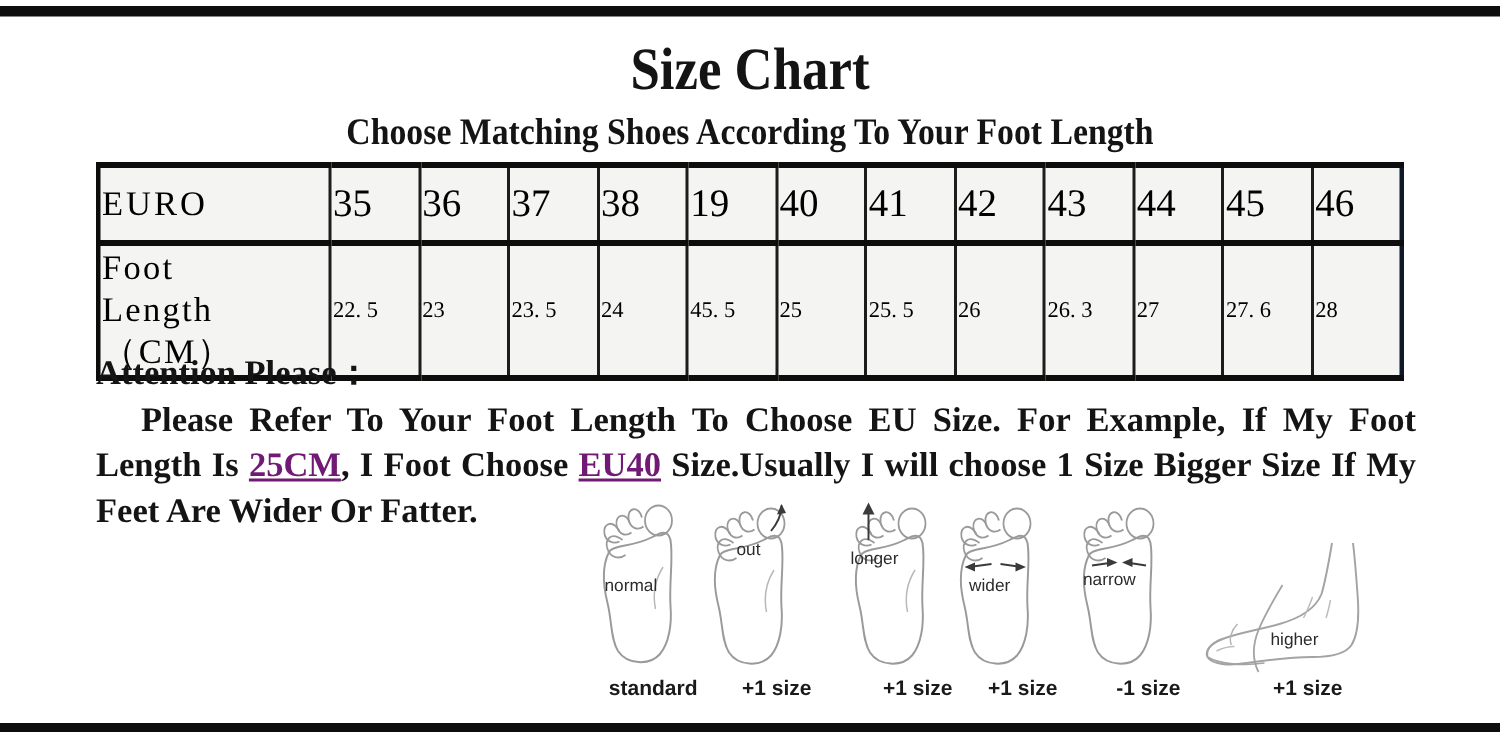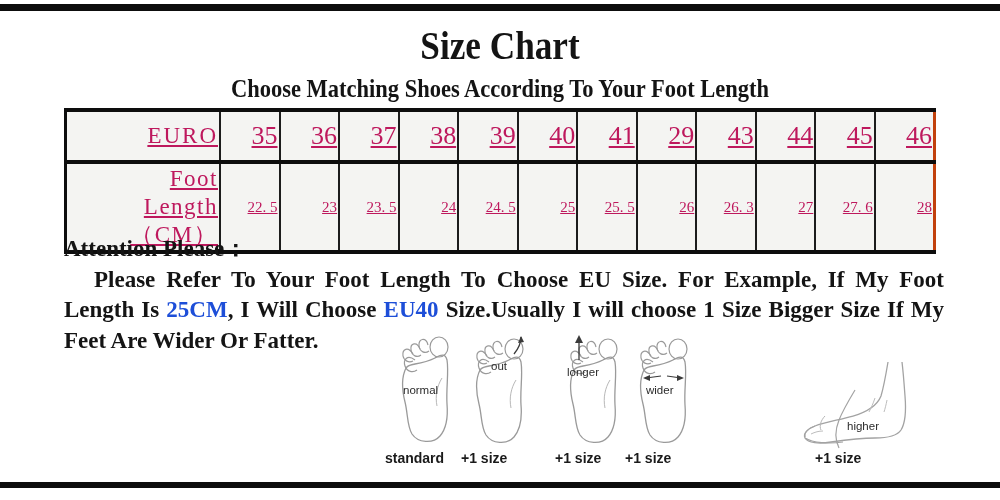--- a/index.html
+++ b/index.html
@@ -63,29 +63,28 @@
     border-collapse: collapse;
     table-layout: fixed;
     background: #f4f4f2;
   }
   .size-table tr { background: #f4f4f2; }
   .size-table td {
     border-left: 2px solid #1c1c1c;
     border-right: 2px solid #1c1c1c;
     border-top: 4px solid #0d0d0d;
     border-bottom: 4px solid #0d0d0d;
-    text-align: right;
+    text-align: left;
     vertical-align: middle;
-    color: #be185d;
+    color: #000000;
     background: #f4f4f2;
     font-family: "Liberation Serif", "DejaVu Serif", serif;
-    text-decoration: underline;
   }
   .size-table td.edge-l { border-left: 3px solid #0d0d0d; }
-  .size-table td.edge-r { border-right: 3px solid #c2410c; }
+  .size-table td.edge-r { border-right: 3px solid #0f172a; }
   .row-euro td { height: 46px; font-size: 26px; }
   .row-len  td { height: 66px; font-size: 15px; }
   td.rowhead {
     font-size: 23px;
     letter-spacing: 1.5px;
     line-height: 1.22;
   }
   .row-euro td.rowhead { letter-spacing: 2px; }
 
   
@@ -96,38 +95,38 @@
     width: 880px;
     font-size: 23px;
     font-weight: bold;
     color: #141414;
     line-height: 1.33;
     font-family: "Liberation Serif", "DejaVu Serif", serif;
   }
   .attention .head { display: block; }
   .attention .body { display: block; text-align: justify; text-align-last: left; }
   .attention .indent { display: inline-block; width: 30px; }
-  .hl { color: #1d4ed8; }
+  .hl { color: #701a75; text-decoration: underline; }
 
   
   .feet {
     position: absolute;
     left: 385px;
     top: 332px;
     width: 470px;
     height: 150px;
   }
   .foot-fig {
     position: absolute;
     top: 0;
   }
   .foot-cap {
     position: absolute;
     top: 118px;
-    text-align: left;
+    text-align: right;
     font-family: "Liberation Sans", "DejaVu Sans", sans-serif;
     font-weight: bold;
     font-size: 14px;
     color: #1a1a1a;
     white-space: nowrap;
   }
   .foot-svg { display: block; }
   .foot-svg text {
     font-family: "Liberation Sans", "DejaVu Sans", sans-serif;
     font-size: 11.5px;
@@ -146,53 +145,53 @@
   <div class="subtitle">Choose Matching Shoes According To Your Foot Length</div>
 
   <table class="size-table">
     <tbody>
       <tr class="row-euro">
         <td class="rowhead edge-l" style="width:150px">EURO</td>
         <td>35</td>
         <td>36</td>
         <td>37</td>
         <td>38</td>
-        <td>39</td>
+        <td>19</td>
         <td>40</td>
         <td>41</td>
-        <td>29</td>
+        <td>42</td>
         <td>43</td>
         <td>44</td>
         <td>45</td>
         <td class="edge-r">46</td>
       </tr>
       <tr class="row-len">
         <td class="rowhead edge-l">
           <span>Foot</span><br>
           <span>Length（CM）</span>
         </td>
         <td>22. 5</td>
         <td>23</td>
         <td>23. 5</td>
         <td>24</td>
-        <td>24. 5</td>
+        <td>45. 5</td>
         <td>25</td>
         <td>25. 5</td>
         <td>26</td>
         <td>26. 3</td>
         <td>27</td>
         <td>27. 6</td>
         <td class="edge-r">28</td>
       </tr>
     </tbody>
   </table>
 
   <div class="attention">
     <span class="head">Attention Please：</span>
-    <span class="body"><span class="indent"></span><span>Please Refer To Your Foot Length To Choose EU Size. For Example, If My Foot Length Is </span><span class="hl">25CM</span><span>, I Will Choose </span><span class="hl">EU40</span><span> Size.Usually I will choose 1 Size Bigger Size If My Feet Are Wider Or Fatter.</span></span>
+    <span class="body"><span class="indent"></span><span>Please Refer To Your Foot Length To Choose EU Size. For Example, If My Foot Length Is </span><span class="hl">25CM</span><span>, I Foot Choose </span><span class="hl">EU40</span><span> Size.Usually I will choose 1 Size Bigger Size If My Feet Are Wider Or Fatter.</span></span>
   </div>
 
   <div class="feet">
 
     <div class="foot-fig" style="left:8px">
       <svg class="foot-svg" width="62" height="118" viewBox="0 0 62 118">
         <path d="M22 28 C14 22 10 28 12 34 C14 40 20 41 24 38" fill="none" stroke="#9a9a9a" stroke-width="1.2"></path>
         <path d="M20 22 C15 14 9 17 10 24 C11 29 16 31 20 29" fill="none" stroke="#9a9a9a" stroke-width="1.2"></path>
         <path d="M27 17 C24 9 17 11 18 18 C19 24 24 26 28 23" fill="none" stroke="#9a9a9a" stroke-width="1.2"></path>
         <path d="M35 13 C33 5 25 6 26 14 C27 20 32 22 36 19" fill="none" stroke="#9a9a9a" stroke-width="1.2"></path>
@@ -246,20 +245,36 @@
         <path d="M11 38 C6 48 7 60 10 72 C13 84 12 95 17 103 C23 112 38 113 45 105 C51 98 53 85 52 73 C51 57 54 42 52 30 C50 22 44 26 40 28 C34 31 26 33 20 34 C16 35 13 35 11 38 Z" fill="none" stroke="#9a9a9a" stroke-width="1.3"></path>
         <path d="M28 44 L13 46" fill="none" stroke="#3a3a3a" stroke-width="1.2"></path>
         <path d="M10 46 L17 43 L17 49 Z" fill="#3a3a3a"></path>
         <path d="M34 44 L48 46" fill="none" stroke="#3a3a3a" stroke-width="1.2"></path>
         <path d="M51 46 L44 43 L44 49 Z" fill="#3a3a3a"></path>
         <text x="13" y="62">wider</text>
       </svg>
       <div class="foot-cap" style="left:-8px; width:80px">+1 size</div>
     </div>
 
+    <div class="foot-fig" style="left:330px">
+      <svg class="foot-svg" width="62" height="118" viewBox="0 0 62 118">
+        <path d="M20 30 C12 24 8 30 10 36 C12 42 18 43 22 40" fill="none" stroke="#9a9a9a" stroke-width="1.2"></path>
+        <path d="M18 24 C13 16 7 19 8 26 C9 31 14 33 18 31" fill="none" stroke="#9a9a9a" stroke-width="1.2"></path>
+        <path d="M25 19 C22 11 15 13 16 20 C17 26 22 28 26 25" fill="none" stroke="#9a9a9a" stroke-width="1.2"></path>
+        <path d="M33 15 C31 7 23 8 24 16 C25 22 30 24 34 21" fill="none" stroke="#9a9a9a" stroke-width="1.2"></path>
+        <ellipse cx="45" cy="17" rx="9" ry="10" fill="none" stroke="#9a9a9a" stroke-width="1.2"></ellipse>
+        <path d="M11 38 C6 48 7 60 10 72 C13 84 12 95 17 103 C23 112 38 113 45 105 C51 98 53 85 52 73 C51 57 54 42 52 30 C50 22 44 26 40 28 C34 31 26 33 20 34 C16 35 13 35 11 38 Z" fill="none" stroke="#9a9a9a" stroke-width="1.3"></path>
+        <path d="M13 45 L27 43" fill="none" stroke="#3a3a3a" stroke-width="1.2"></path>
+        <path d="M30 43 L23 40 L23 46 Z" fill="#3a3a3a"></path>
+        <path d="M49 45 L36 43" fill="none" stroke="#3a3a3a" stroke-width="1.2"></path>
+        <path d="M33 43 L40 40 L40 46 Z" fill="#3a3a3a"></path>
+        <text x="7" y="58">narrow</text>
+      </svg>
+      <div class="foot-cap" style="left:-8px; width:80px">-1 size</div>
+    </div>
 
     <div class="foot-fig" style="left:410px; top:28px">
       <svg class="foot-svg" width="120" height="92" viewBox="0 0 120 92">
         <path d="M93 2 C91 14 89 26 86 36 C82 46 72 52 58 56 C44 60 30 62 20 66 C12 69 8 74 10 78 C13 83 24 84 36 82 C50 80 66 78 80 78 C92 78 102 76 106 70 C111 62 111 48 110 36 C109 22 108 10 107 2" fill="none" stroke="#a3a3a3" stroke-width="1.3"></path>
         <path d="M20 66 C14 68 9 72 10 77" fill="none" stroke="#a3a3a3" stroke-width="1.2"></path>
         <path d="M10 78 C18 83 34 84 48 82" fill="none" stroke="#a3a3a3" stroke-width="1.1"></path>
         <path d="M60 30 C54 40 48 50 44 60 C40 70 40 80 44 88" fill="none" stroke="#a3a3a3" stroke-width="1.2"></path>
         <path d="M30 56 C26 60 24 66 26 70" fill="none" stroke="#b5b5b5" stroke-width="1"></path>
         <path d="M80 38 C78 44 76 48 74 52" fill="none" stroke="#bdbdbd" stroke-width="1"></path>
         <path d="M92 40 C91 45 90 49 89 52" fill="none" stroke="#bdbdbd" stroke-width="1"></path>

